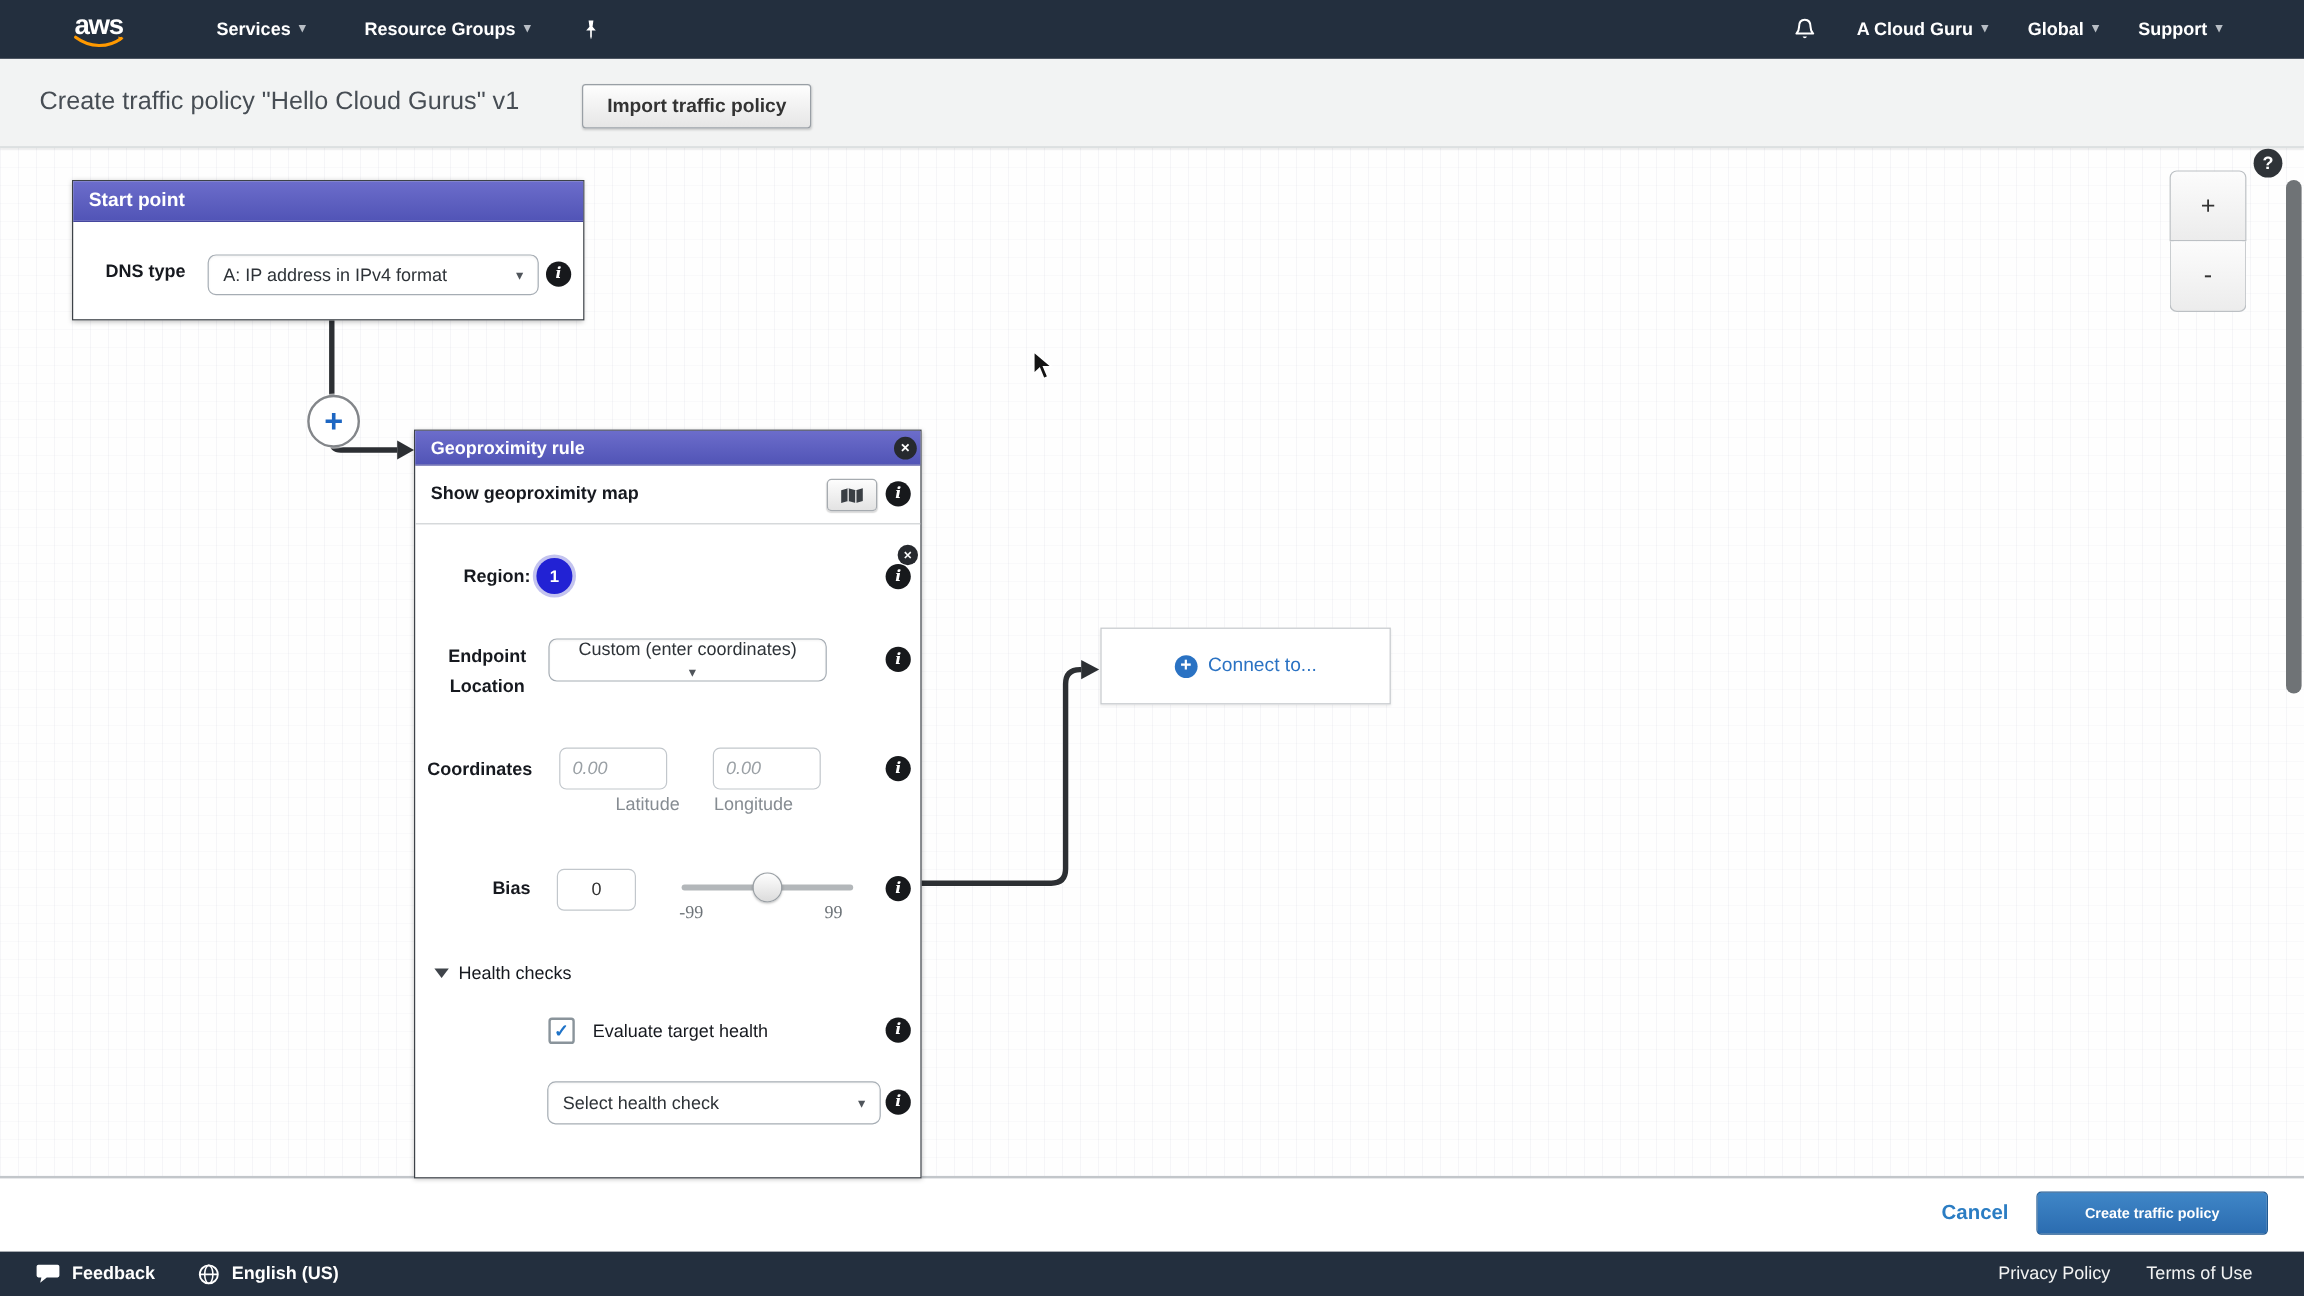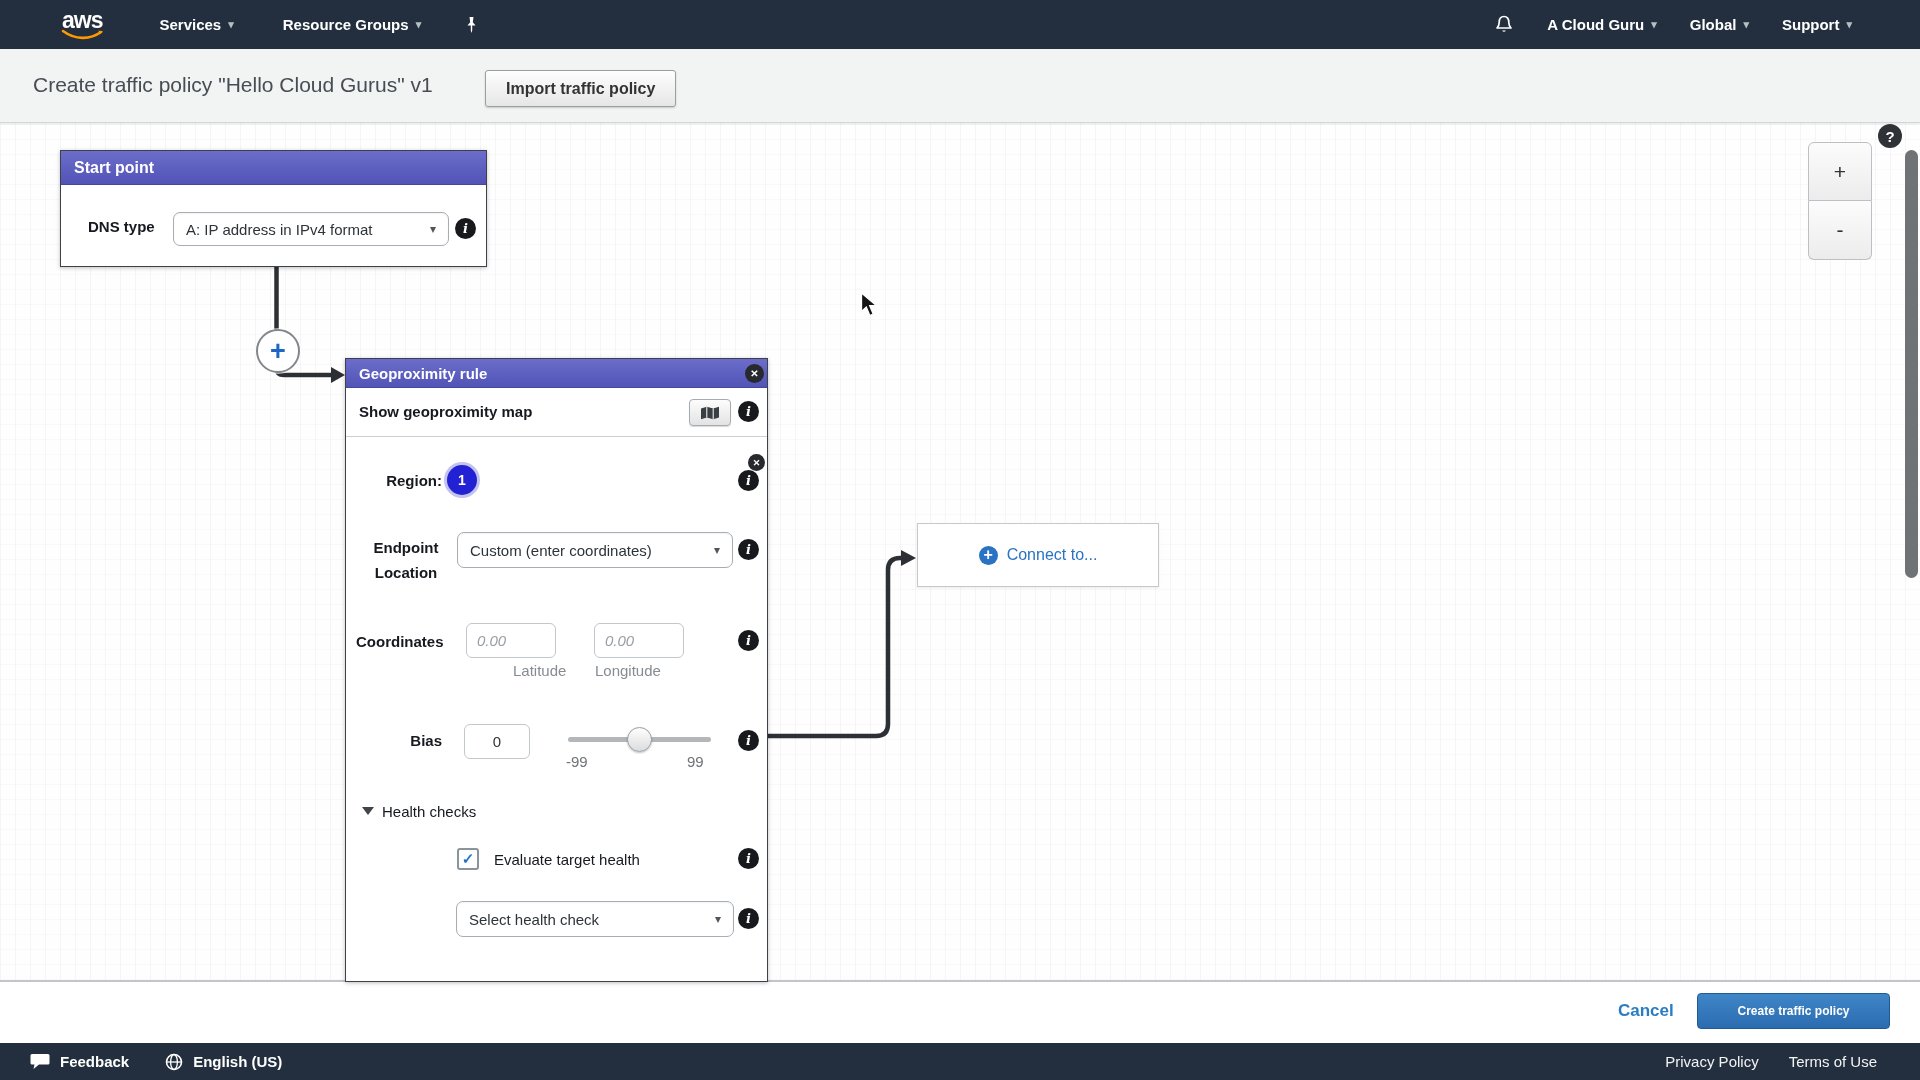--- a/index.html
+++ b/index.html
@@ -78,21 +78,21 @@
   .ti{position:absolute;border:1px solid #c2c7cc;border-radius:6px;background:#fff;
         font-family:"Liberation Sans",sans-serif;font-size:15px;color:#333;padding:0 10px;
         box-sizing:border-box;outline:none;}
   .ti::placeholder{color:#9aa0a5;font-style:italic;}
   .cap{position:absolute;font-size:15px;color:#868c92;}
   .slider-track{position:absolute;left:222px;top:378px;width:143px;height:5px;background:#b3b7ba;
         border-radius:3px;cursor:pointer;}
   .slider-thumb{position:absolute;left:281px;top:368px;width:23px;height:23px;border-radius:50%;
         background:linear-gradient(#fefefe,#dcdcdc);border:1px solid #999fa4;cursor:pointer;
         box-shadow:0 1px 2px rgba(0,0,0,.25);}
-  .minmax{position:absolute;top:394px;font-size:15px;color:#6d7378;}
+  .minmax{position:absolute;top:394px;font-size:15px;color:#6d7378;font-family:Liberation Serif, serif;}
   .tri{position:absolute;left:16px;top:448px;width:0;height:0;border-left:6px solid transparent;
         border-right:6px solid transparent;border-top:8px solid #3f444a;cursor:pointer;}
   .hc-label{position:absolute;left:36px;top:444px;font-size:15px;color:#16191f;cursor:pointer;}
   .chk{position:absolute;left:111px;top:489px;width:18px;height:18px;background:#fff;
         border:2px solid #8a949b;border-radius:3px;color:#1f73c8;font-weight:bold;font-size:15px;
         display:flex;align-items:center;justify-content:center;cursor:pointer;}
   .chk-label{position:absolute;left:148px;top:492px;font-size:15px;color:#16191f;}
 
   
   .connect-box{position:absolute;left:917px;top:523px;width:240px;height:62px;background:#fff;
@@ -139,21 +139,21 @@
 
   <div class="nav">
     <div class="nav-left">
       <div class="logo">
         <span>aws</span>
         <svg width="46" height="12" viewBox="0 0 46 12">
           <path d="M3 2 C 15 11, 30 11, 41 3" stroke="#ff9900" stroke-width="2.6" fill="none" stroke-linecap="round"></path>
           <path d="M38.5 1.5 L43 2.6 L39.5 5.6 Z" fill="#ff9900"></path>
         </svg>
       </div>
-      <div class="nav-item" style="margin-left:57px">
+      <div class="nav-item" style="margin-left:78px">
         <span>Services</span>
         <span class="nav-caret">▾</span>
       </div>
       <div class="nav-item" style="margin-left:49px">
         <span>Resource Groups</span>
         <span class="nav-caret">▾</span>
       </div>
       <div class="nav-item" style="margin-left:43px">
         <svg width="15" height="18" viewBox="0 0 15 18">
           <path d="M5.5 1 H9.5 L8.8 6.2 L11.5 9.5 H8.2 V14.5 L7.5 17 L6.8 14.5 V9.5 H3.5 L6.2 6.2 Z" fill="#fff"></path>
@@ -231,21 +231,21 @@
     <div class="xicon" style="left:402px;top:95px;width:17px;height:17px;font-size:9px;">✕</div>
     <div class="info" style="left:392px;top:111px;">i</div>
 
     <div class="lbl" style="left:20px;top:113px;width:76px;text-align:right;">Region:</div>
     <div class="badge">1</div>
 
     <div class="lbl" style="left:24px;top:176px;width:72px;text-align:center;line-height:25px;">
       <div>Endpoint</div>
       <div>Location</div>
     </div>
-    <div class="sel" style="left:111px;top:173px;width:276px;height:36px;box-sizing:border-box;">
+    <div class="sel" style="left:111px;top:173px;width:232px;height:36px;box-sizing:border-box;flex-direction:column;">
       <span>Custom (enter coordinates)</span>
       <span class="sel-caret">▾</span>
     </div>
     <div class="info" style="left:392px;top:180px;">i</div>
 
     <div class="lbl" style="left:10px;top:274px;width:86px;text-align:right;">Coordinates</div>
     <input class="ti" style="left: 120px; top: 264px; width: 90px; height: 35px;" placeholder="0.00">
     <input class="ti" style="left: 248px; top: 264px; width: 90px; height: 35px;" placeholder="0.00">
     <div class="cap" style="left:121px;top:303px;margin-left:46px;">Latitude</div>
     <div class="cap" style="left:249px;top:303px;">Longitude</div>

